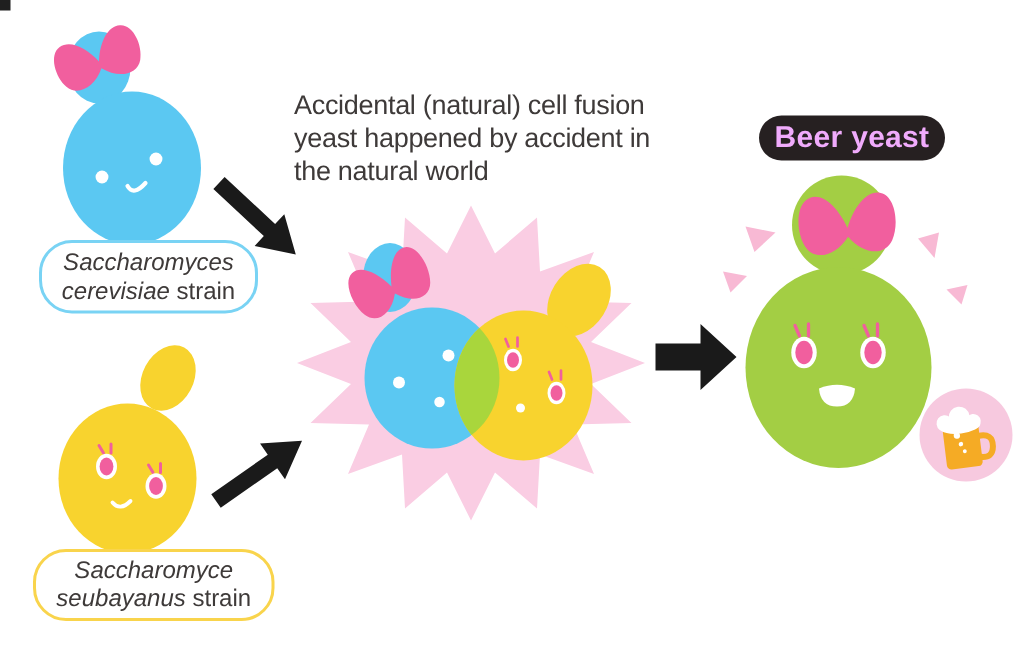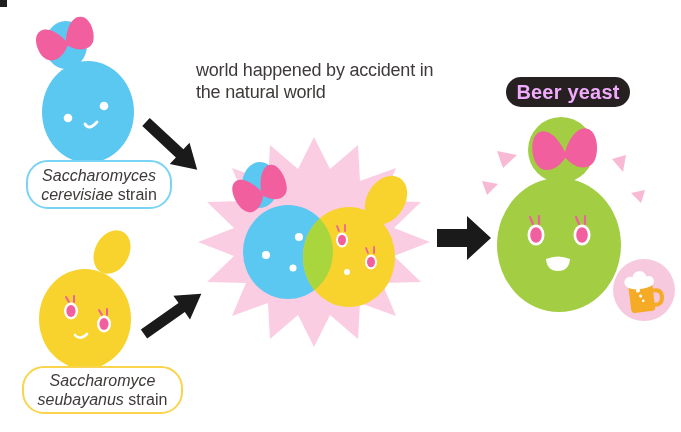--- a/index.html
+++ b/index.html
@@ -148,21 +148,22 @@
         <circle class="f-white" cx="9" cy="-9" r="5"></circle>
         <ellipse class="f-white" cx="0" cy="-7" rx="13.5" ry="5"></ellipse>
         <circle class="f-white" cx="-3" cy="-1" r="2.1"></circle>
         <circle class="f-white" cx="-1" cy="5" r="1.5"></circle>
         <circle class="f-white" cx="1" cy="10" r="1.3"></circle>
       </g>
     </g>
   </svg>
 
   <div class="desc">
-    <div>world happened by accident in</div>
+    <div>Accidental (natural) cell fusion</div>
+    <div>yeast happened by accident in</div>
     <div>the natural world</div>
   </div>
 
   <div class="name-label label-yellow">
     <div>Saccharomyce</div>
     <div><span>seubayanus</span><span class="rg"> strain</span></div>
   </div>
 
   <div class="name-label label-blue">
     <div>Saccharomyces</div>

